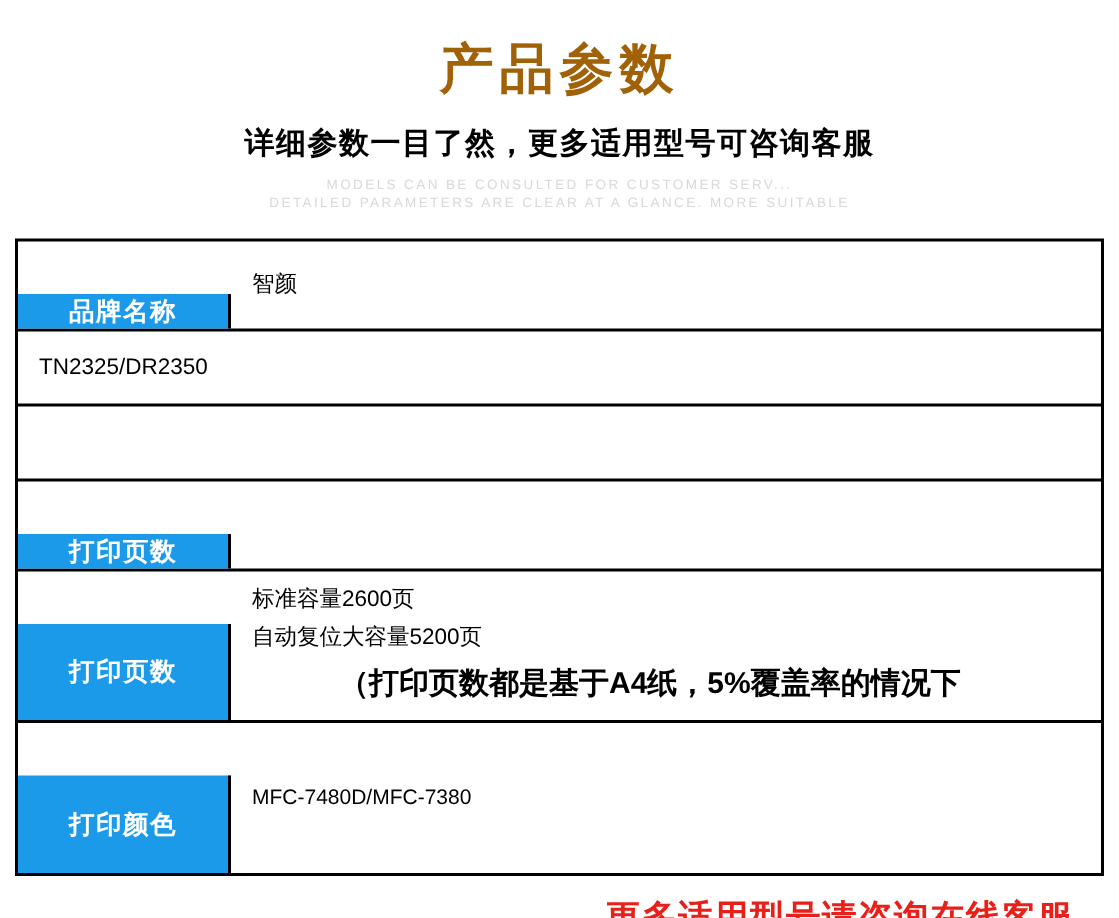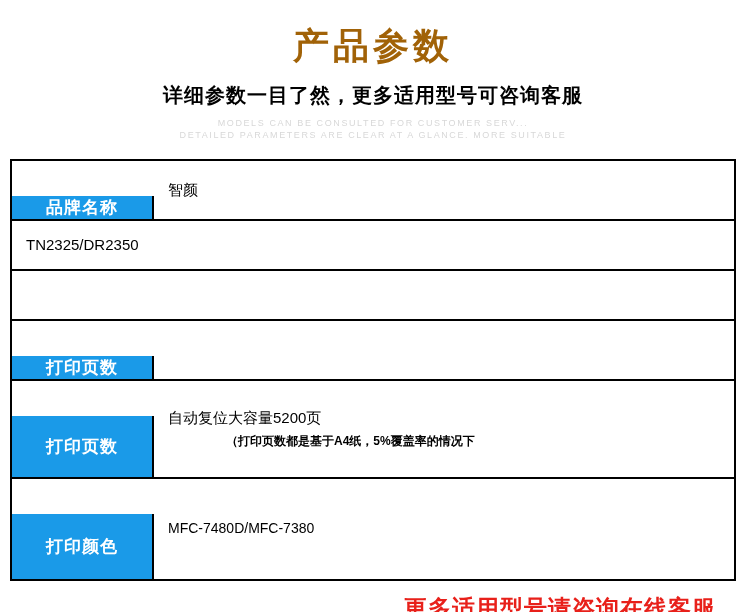--- a/index.html
+++ b/index.html
@@ -86,21 +86,21 @@
     justify-content: center;
     padding: 6px 16px 6px 14px;
     font-size: 15px;
     box-sizing: border-box;
   }
   .value-line {
     line-height: 1.7;
   }
   .note-line {
     font-weight: bold;
-    font-size: 12px;
+    font-size: 20px;
     padding-left: 58px;
     line-height: 1.8;
   }
   .models .value-line {
     line-height: 1.85;
     font-size: 14px;
   }
   .dot {
     font-size: 15px;
     letter-spacing: 0;
@@ -149,20 +149,21 @@
     <div class="row">
     </div>
 
     <div class="row">
       <div class="label-cell">打印页数</div>
     </div>
 
     <div class="row" style="min-height:96px">
       <div class="label-cell">打印页数</div>
       <div class="value-cell">
+        <div class="value-line">标准容量2600页</div>
         <div class="value-line">自动复位大容量5200页</div>
         <div class="note-line">（打印页数都是基于A4纸，5%覆盖率的情况下</div>
       </div>
     </div>
 
     <div class="row models" style="min-height:100px">
       <div class="label-cell">打印颜色</div>
       <div class="value-cell">
         <div class="value-line">MFC-7480D/MFC-7380</div>
       </div>

